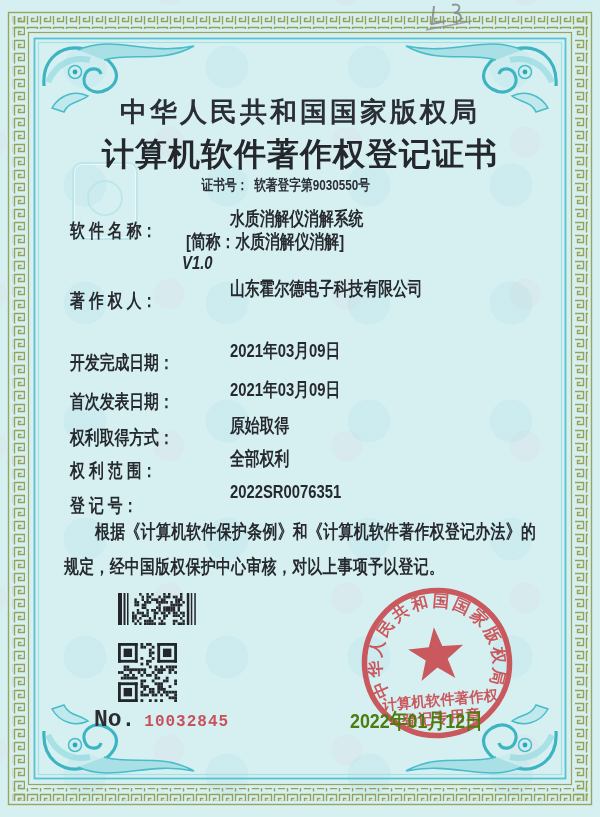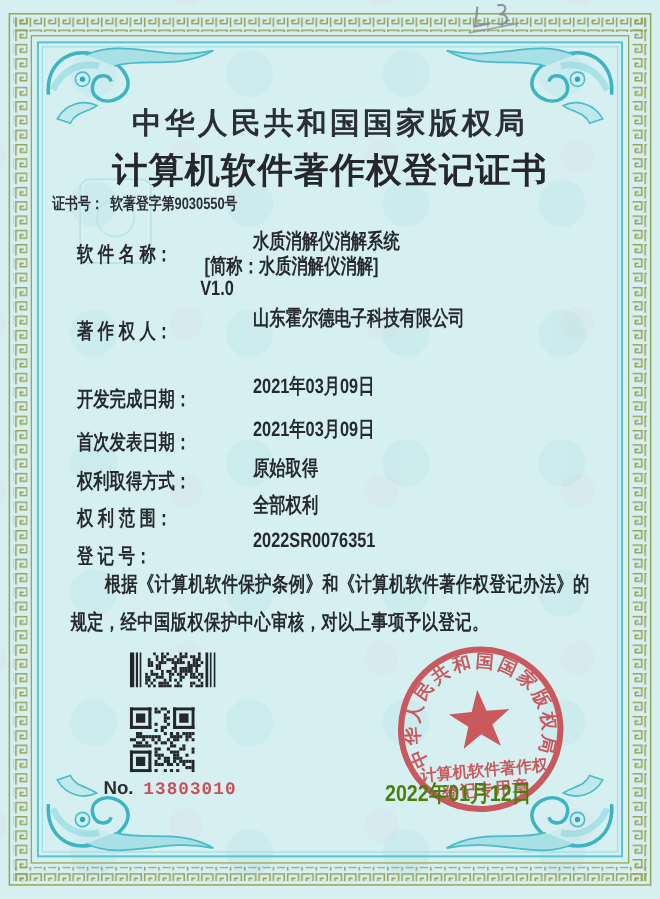--- a/index.html
+++ b/index.html
@@ -23,36 +23,36 @@
   .title1{
     left:0;top:94px;width:600px;text-align:center;
     font-family:"Liberation Serif",serif;font-weight:700;
     font-size:27px;letter-spacing:3px;color:#2b2f35;
   }
   .title2{
     left:0;top:133px;width:600px;text-align:center;
     font-family:"Liberation Serif",serif;font-weight:700;
     font-size:32px;letter-spacing:1px;color:#24272c;
   }
-  .certno{left:0;top:176px;width:523px;text-align:left;font-weight:700;font-size:15px;color:#2b2f35;}
+  .certno{left:0;top:176px;width:523px;text-align:center;font-weight:700;font-size:15px;color:#2b2f35;}
   .certno .cond{transform-origin:100% 0;}
   .row{position:absolute;left:70px;font-weight:700;font-size:19px;color:#26292e;z-index:3;}
   .row .lab{position:absolute;left:0;top:12px;}
   .row .val{position:absolute;left:112px;top:0;margin-left:48px;}
   .row .val2{position:absolute;left:116px;top:23px;}
-  .row .val3{position:absolute;left:112px;top:46px;}
+  .row .val3{position:absolute;left:112px;top:46px;font-style:italic;}
   .statement{
     left:64px;top:514px;width:612px;font-weight:700;font-size:19px;
     line-height:35px;white-space:normal;text-indent:2.1em;
     transform:scaleX(0.78);transform-origin:0 0;letter-spacing:0.5px;color:#26292e;
   }
   .barcode{position:absolute;left:118px;top:593px;z-index:3;}
   .qrcode{position:absolute;left:118px;top:643px;z-index:3;}
   .serial{left:94px;top:707px;font-size:16px;font-weight:700;z-index:3;}
-  .serial .no-pre{font-family:Liberation Sans, sans-serif;color:#2a2d31;font-size:17px;}
+  .serial .no-pre{font-family:Liberation Mono, monospace;color:#2a2d31;font-size:23px;}
   .serial .no-num{font-family:"Liberation Mono",monospace;color:#c8505a;letter-spacing:1px;font-size:16px;}
   .stamp{position:absolute;left:355px;top:581px;width:164px;height:164px;z-index:4;transform:rotate(-5deg);opacity:0.9;}
   .issue-date{left:350px;top:707px;font-weight:700;font-size:21px;color:#4d7c0f;z-index:5;}
   .emboss{
     position:absolute;left:72px;top:162px;width:62px;height:74px;z-index:2;
     border:2px solid rgba(187,229,235,0.95);border-radius:10px;
     box-shadow:inset 0 0 0 1px rgba(255,255,255,0.55);
   }
   .emboss::after{
     content:"";position:absolute;left:13px;top:16px;width:32px;height:32px;
@@ -411,21 +411,21 @@
       <rect x="0" y="39.33333333333333" width="19.666666666666664" height="2.8095238095238093" fill="#23262a"></rect>
       <rect x="0" y="56.19047619047619" width="19.666666666666664" height="2.8095238095238093" fill="#23262a"></rect>
       <rect x="0" y="39.33333333333333" width="2.8095238095238093" height="19.666666666666664" fill="#23262a"></rect>
       <rect x="16.857142857142854" y="39.33333333333333" width="2.8095238095238093" height="19.666666666666664" fill="#23262a"></rect>
       <rect x="5.619047619047619" y="44.95238095238095" width="8.428571428571427" height="8.428571428571427" fill="#23262a"></rect>
     </g>
   </svg>
 
 <div class="txt serial">
   <span class="no-pre">No.</span>&nbsp;
-  <span class="no-num">13803010</span>
+  <span class="no-num">10032845</span>
 </div>
 
 <svg class="stamp" viewBox="-82 -82 164 164">
   <defs>
     <path id="arcPath" d="M -46,33 A 56.5,56.5 0 1 1 46,33" fill="none"></path>
   </defs>
   <circle cx="0" cy="0" r="72.5" fill="none" stroke="#c9494f" stroke-width="5.5"></circle>
   <text font-size="16.5" font-weight="700" fill="#c9494f" letter-spacing="3" font-family="Liberation Serif,serif">
     <textPath href="#arcPath" startOffset="50%" text-anchor="middle">中华人民共和国国家版权局</textPath>
   </text>

